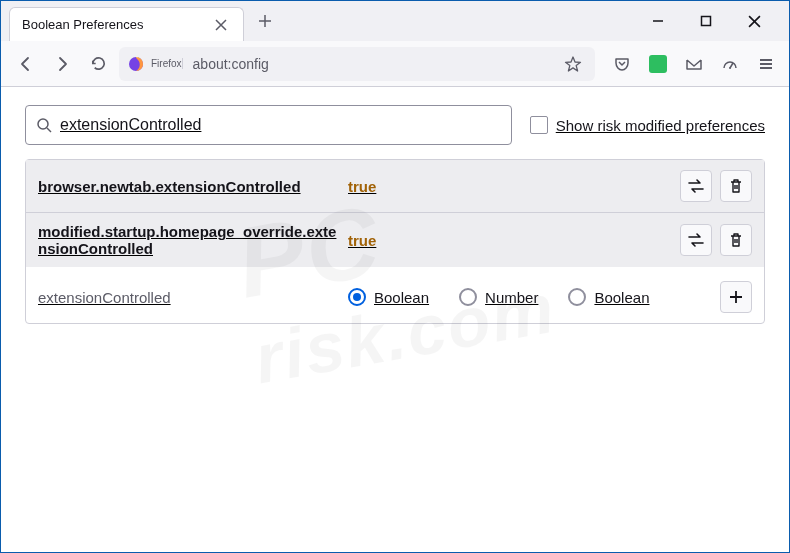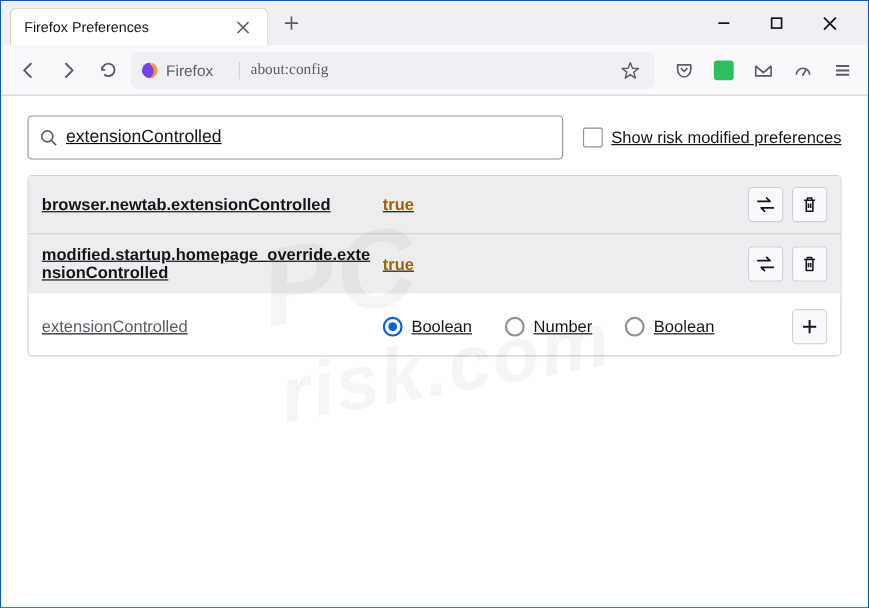--- a/index.html
+++ b/index.html
@@ -104,32 +104,31 @@
       height: 34px;
       padding: 0 8px;
       gap: 6px;
     }
     .ff-icon {
       width: 18px;
       height: 18px;
       flex-shrink: 0;
     }
     .urlbar-label {
-      font-size: 14px;
-      color: #5b5b66;
-      padding-right: 23px;
+      font-size: 10px;
+      color: #5b5b66;
+      padding-right: 0;
       border-right: 1px solid #cfcfd8;
       text-align: right;
     }
     .urlbar-url {
       font-size: 14px;
       color: #5b5b66;
       padding-left: 4px;
       flex: 1;
-      font-family: Liberation Serif, serif;
     }
     .urlbar-star {
       width: 28px;
       height: 28px;
       display: flex;
       align-items: center;
       justify-content: center;
       color: #5b5b66;
       cursor: pointer;
     }
@@ -291,21 +290,21 @@
       font-size: 70px;
       text-align: right;
     }
     svg { display: block; }
   </style>
 </head>
 <body>
 
 <div class="titlebar">
   <div class="tab">
-    <span class="tab-title">Firefox Preferences</span>
+    <span class="tab-title">Boolean Preferences</span>
     <span class="tab-close">
       <svg width="12" height="12" viewBox="0 0 12 12">
           <path d="M1 1 L11 11 M11 1 L1 11" stroke="currentColor" stroke-width="1.5" fill="none"></path>
         </svg>
     </span>
   </div>
   <div class="newtab-btn">
     <svg width="14" height="14" viewBox="0 0 14 14">
         <path d="M7 1 V13 M1 7 H13" stroke="currentColor" stroke-width="1.5"></path>
       </svg>

